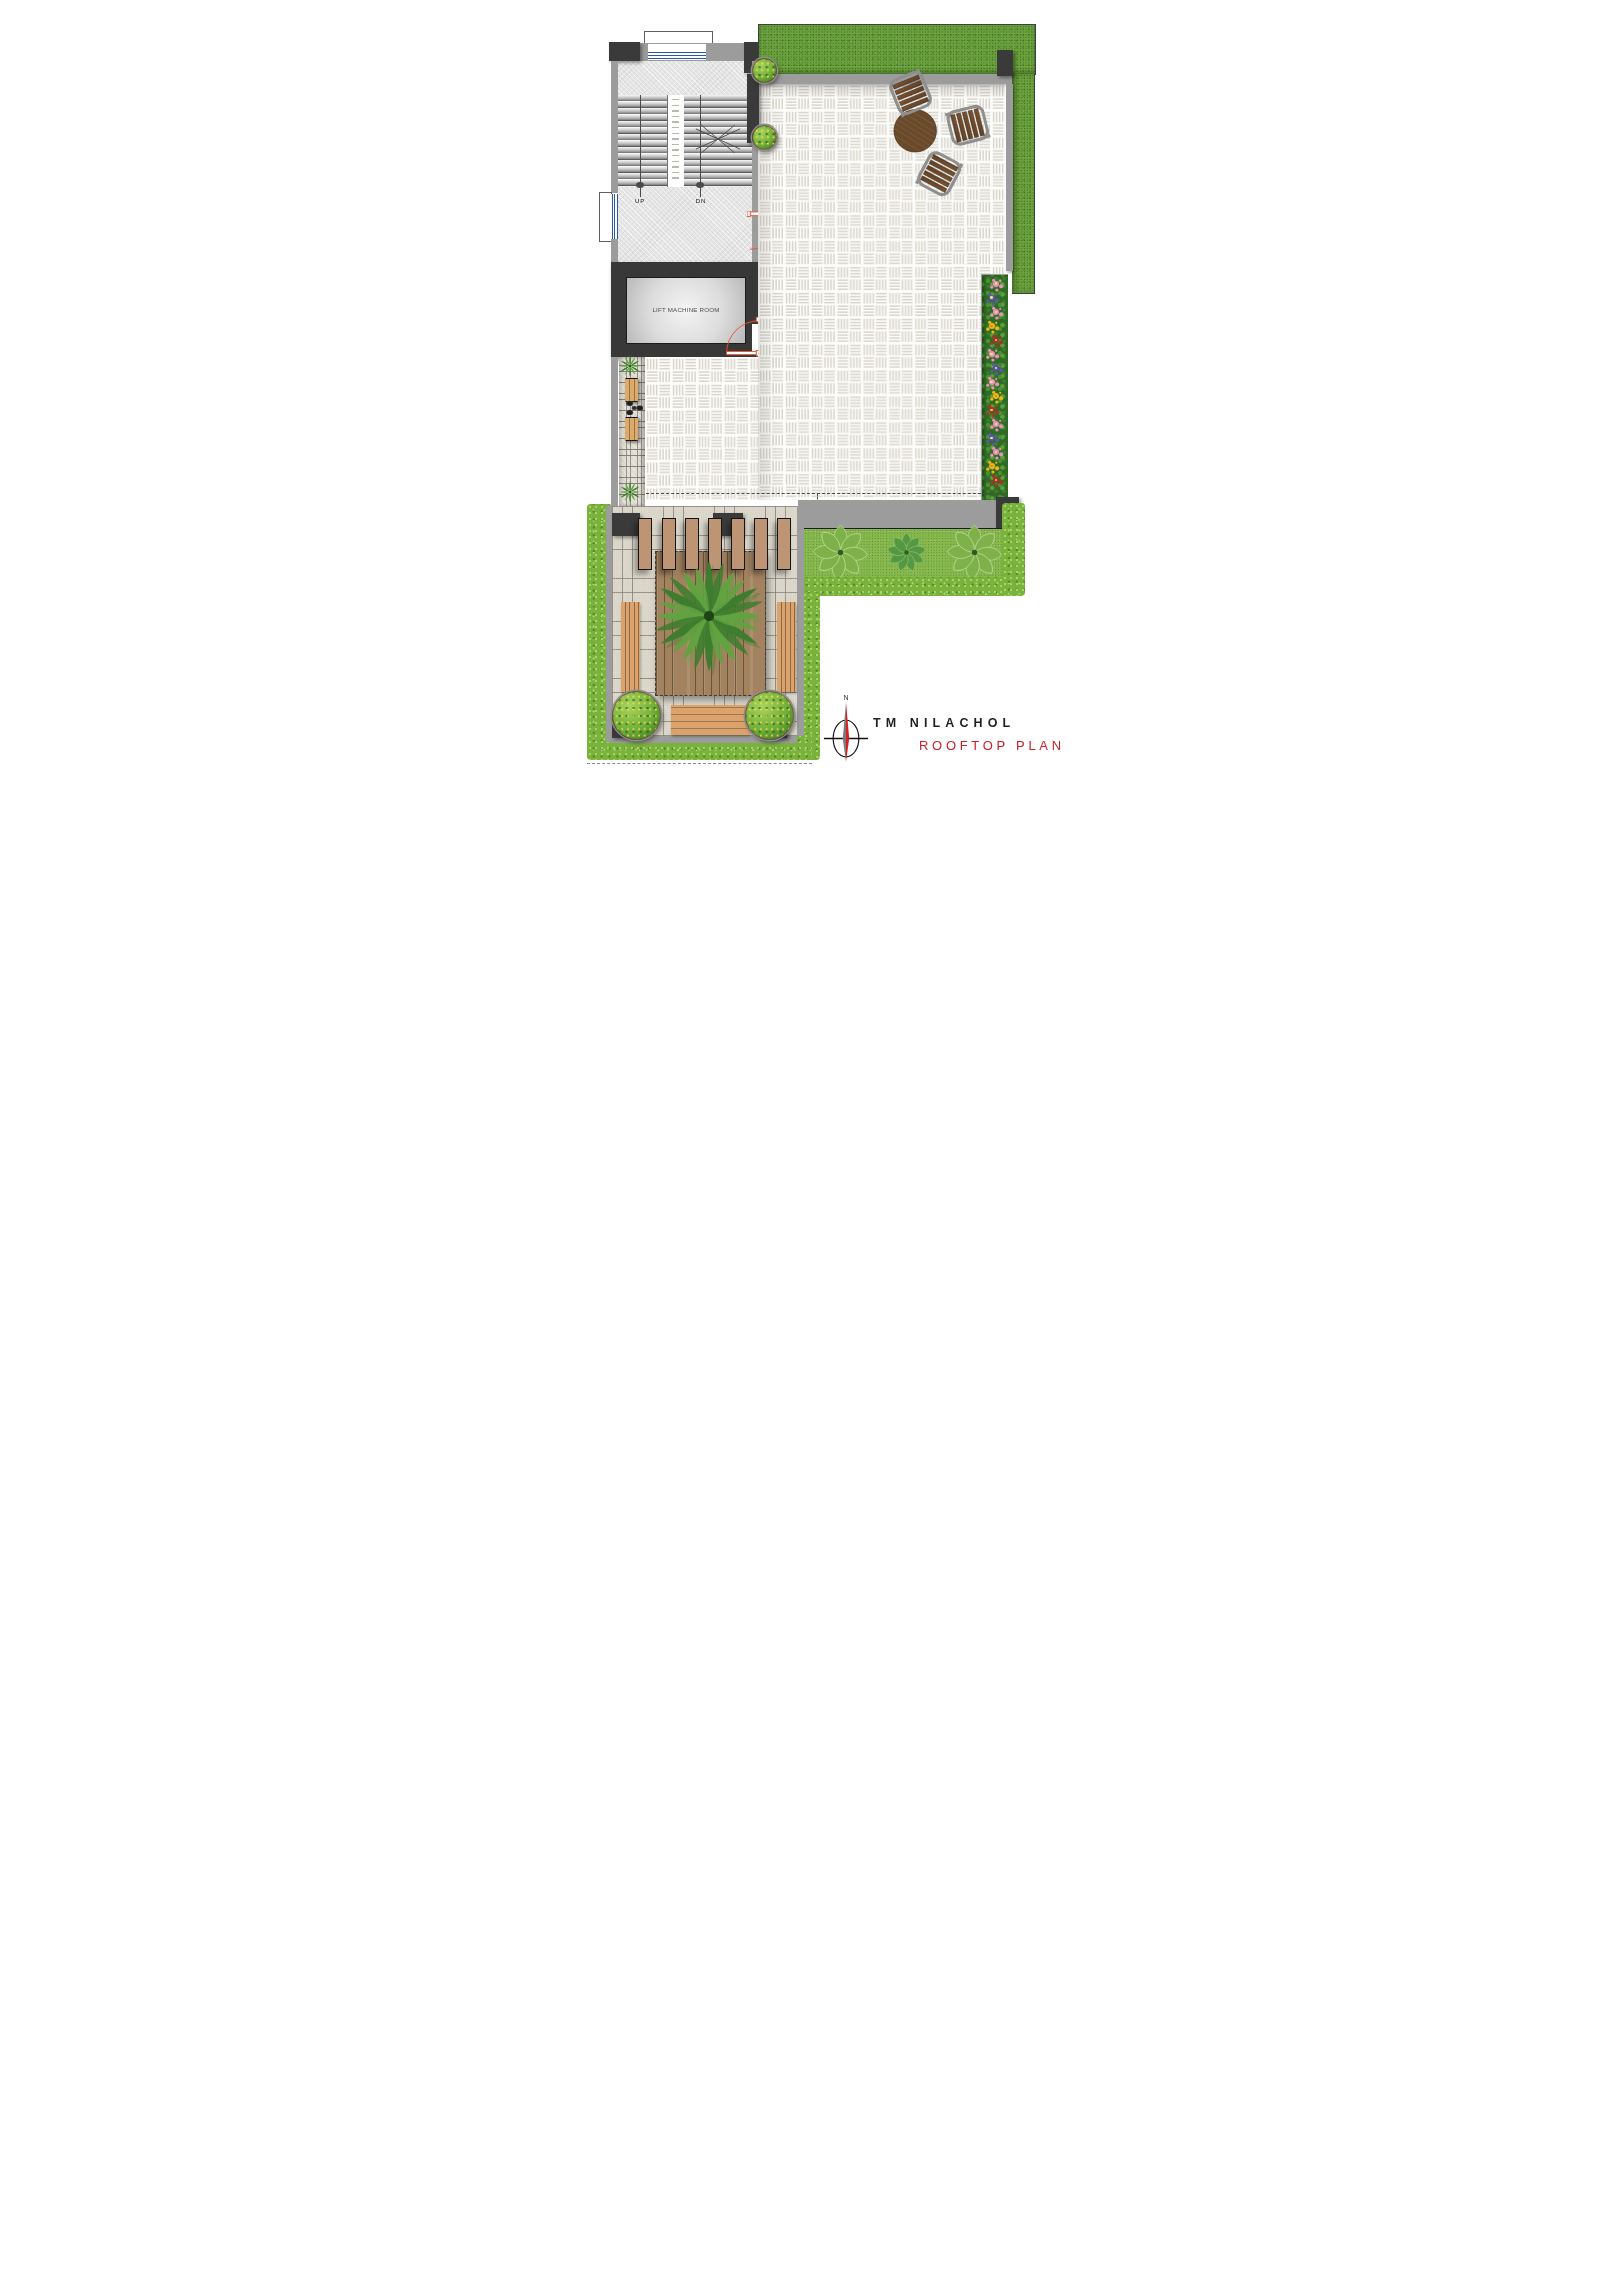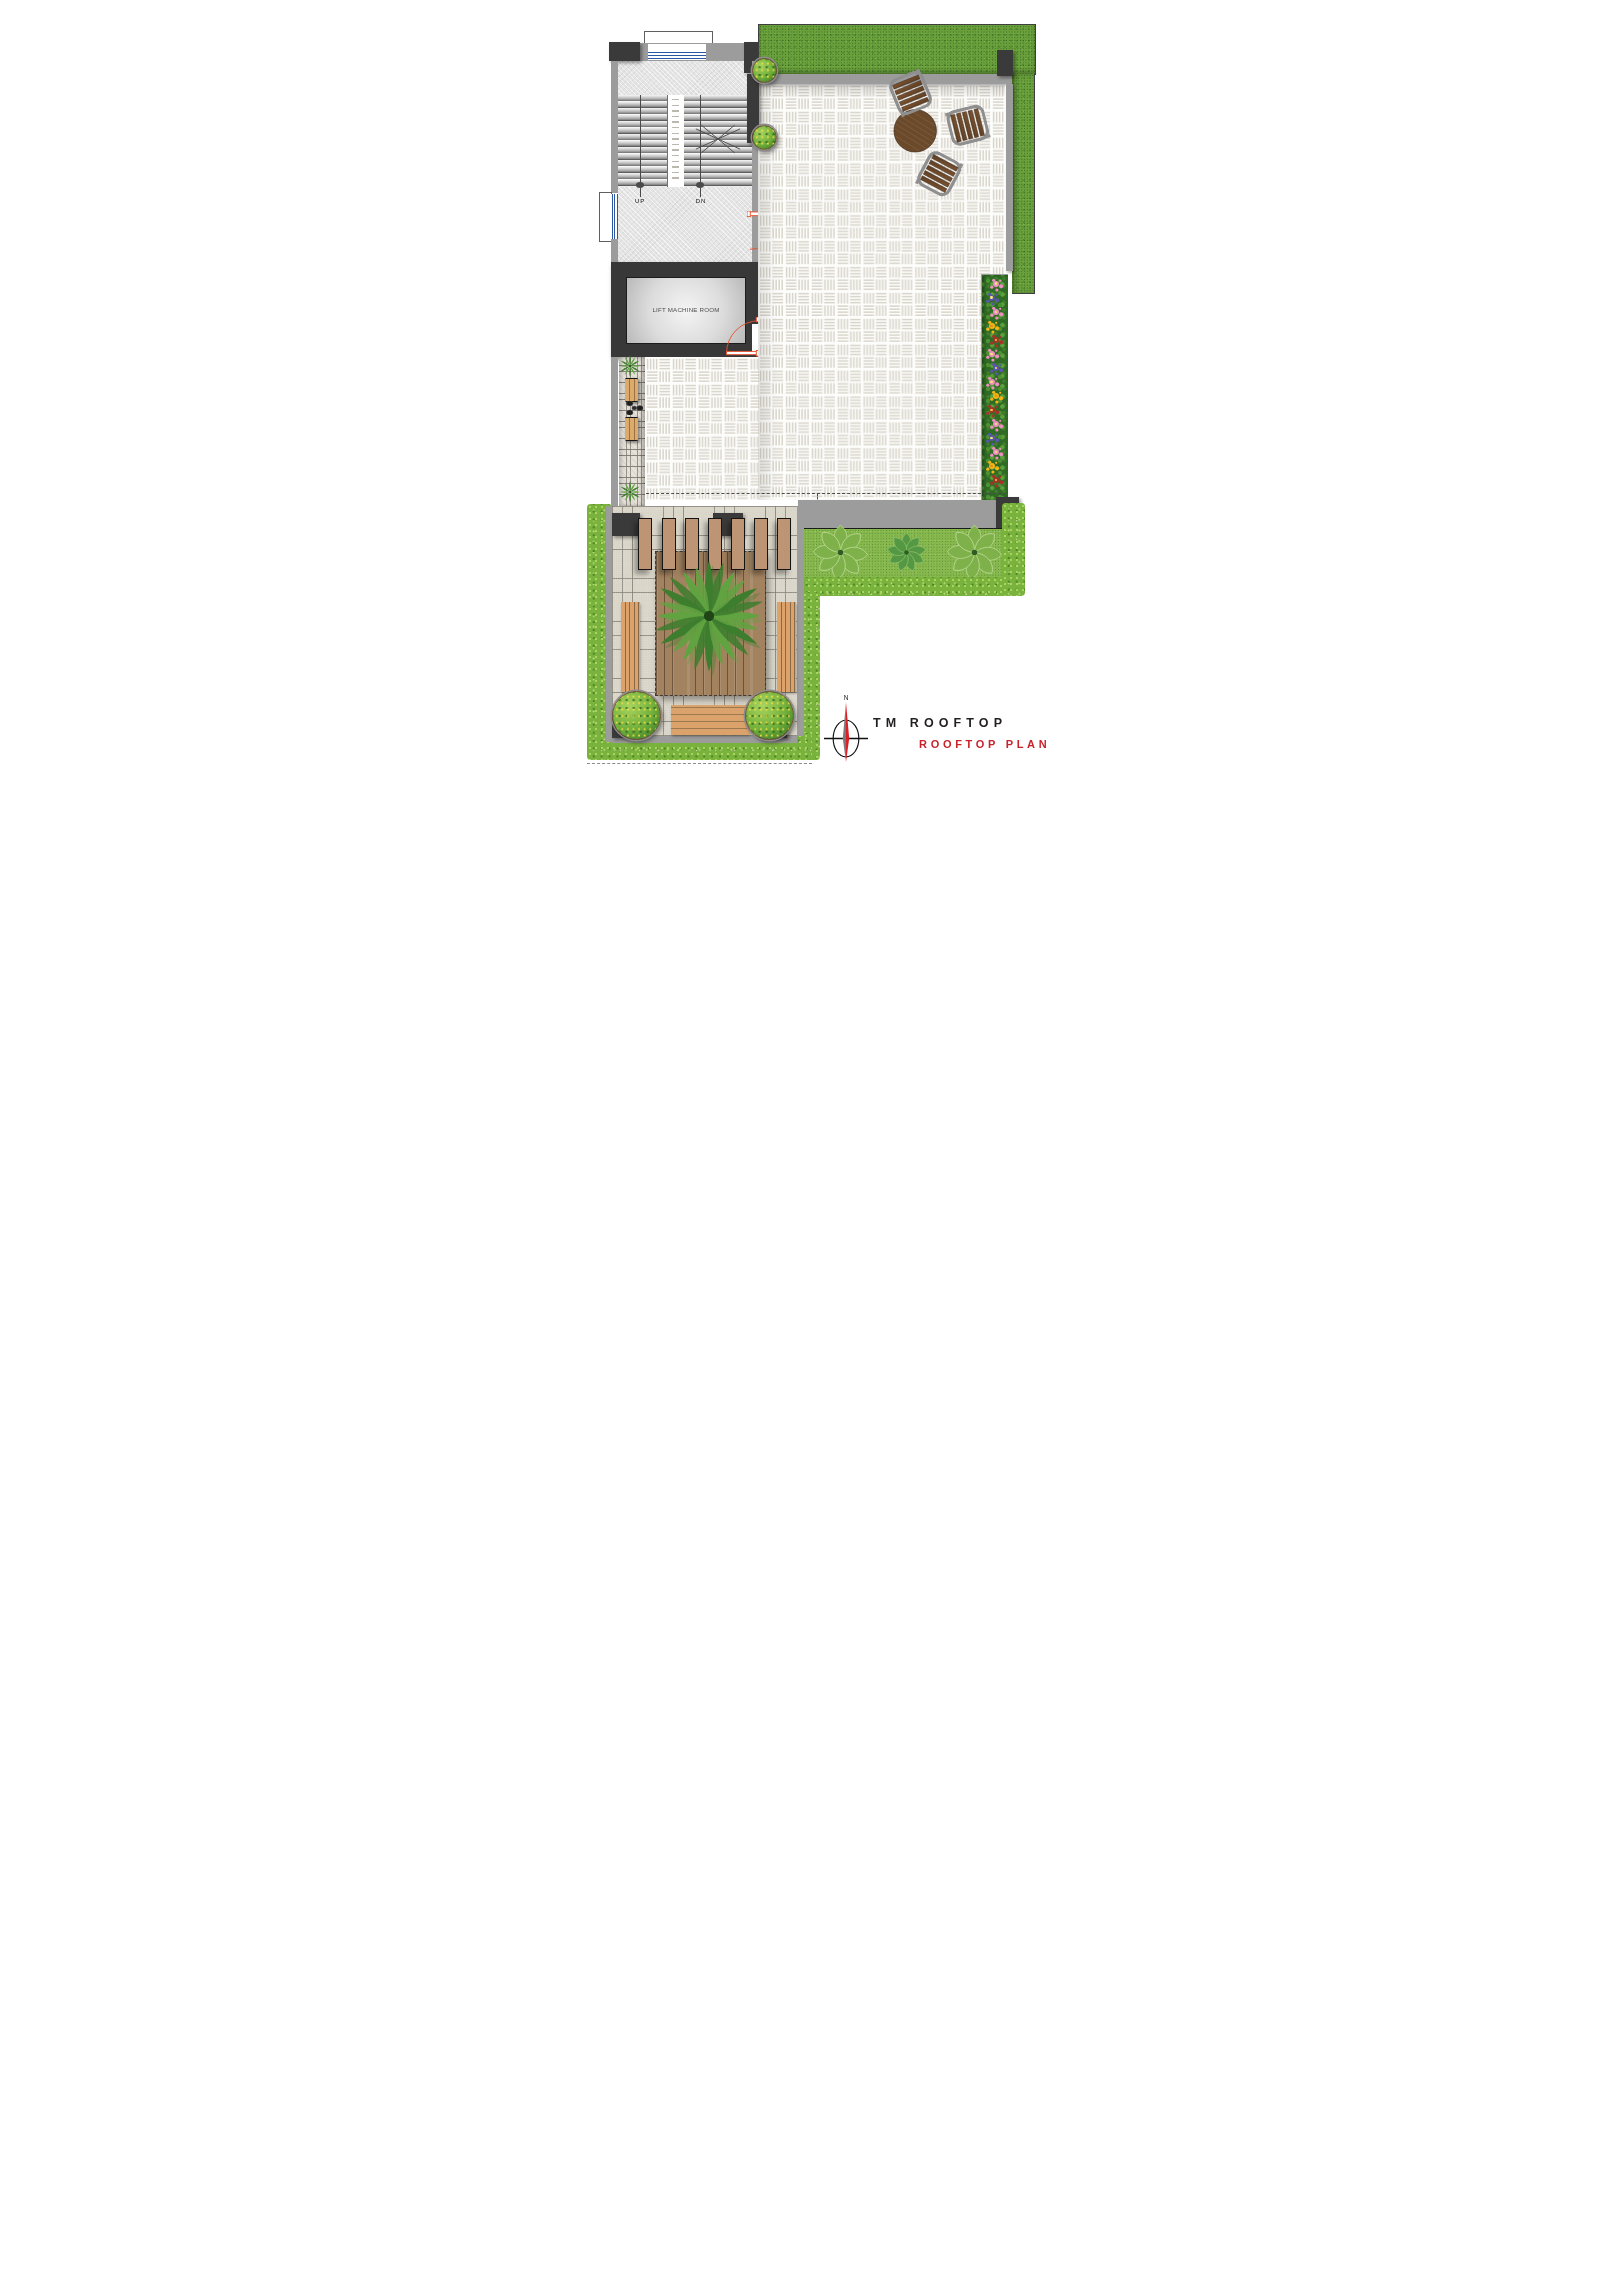--- a/index.html
+++ b/index.html
@@ -109,21 +109,21 @@
   
   .dash-h{border-top:1.2px dashed #4c4c4c;}
   .dash-v{border-left:1.2px dashed #4c4c4c;}
   .dash-gray{border-top:1.2px dashed #8a8a8a;}
   
   .winsill{background:#fff;border:0.9px solid #5f5f5f;}
   .winglass{background:#fff;position:absolute;}
   .winglass .bl{position:absolute;background:#2b57a5;}
   
   .proj-title{color:#231f20;font-size:12.5px;font-weight:bold;letter-spacing:5.1px;white-space:nowrap;}
-  .proj-sub{color:#c8232b;font-size:11px;font-weight:700;letter-spacing:3.7px;white-space:nowrap;padding-left:44px;}
+  .proj-sub{color:#c8232b;font-size:13px;font-weight:400;letter-spacing:3.7px;white-space:nowrap;padding-left:44px;}
   .shade-r{background:linear-gradient(to right, rgba(0,0,0,.22), rgba(0,0,0,0));}
   .shade-b{background:linear-gradient(to bottom, rgba(0,0,0,.25), rgba(0,0,0,0));}
 </style>
 </head>
 <body>
 
 <div class="sheet">
 
   <svg width="0" height="0" style="position:absolute" aria-hidden="true">
     <defs>
@@ -441,17 +441,17 @@
     </div>
   <div class="abs dash-gray" style="left:46px;top:763px;width:225px;height:0;"></div>
 
   <svg class="abs" style="left:283px;top:693px;" width="44" height="70" viewBox="0 0 96 152">
     <text x="48" y="14" text-anchor="middle" font-size="14" fill="#111" font-family="Liberation Sans, sans-serif">N</text>
     <ellipse cx="48" cy="99" rx="28" ry="40" fill="none" stroke="#111" stroke-width="2.5"></ellipse>
     <line x1="0" y1="99" x2="96" y2="99" stroke="#111" stroke-width="3.5"></line>
     <polygon points="48,20 41,99 48,150" fill="#7a7a7a"></polygon>
     <polygon points="48,20 55,99 48,150" fill="#d92027"></polygon>
   </svg>
-  <div class="abs proj-title" style="left:332px;top:716px;">TM ROOFTOP</div>
+  <div class="abs proj-title" style="left:332px;top:716px;">TM NILACHOL</div>
   <div class="abs proj-sub" style="left:334px;top:738px;">ROOFTOP PLAN</div>
 
 </div>
 
 
 </body></html>

